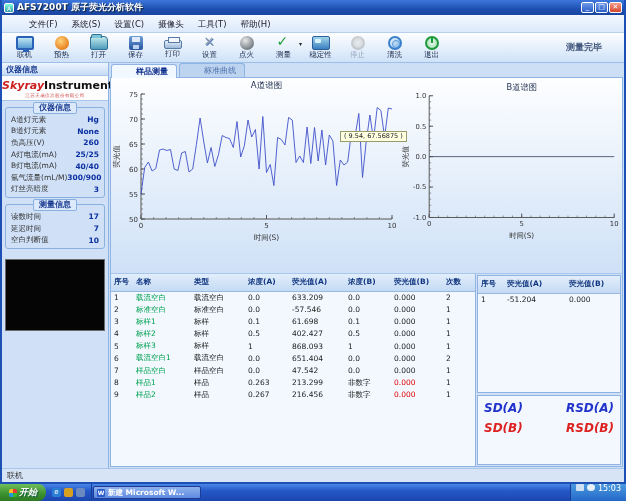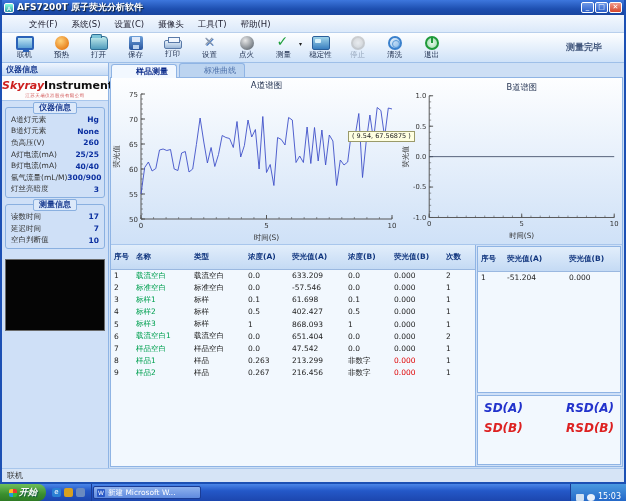--- a/index.html
+++ b/index.html
@@ -63,52 +63,52 @@
   .field-value{color:#0b2fa0;font-weight:bold;font-size:7.5px;white-space:nowrap;}
   .camera-view{height:72px;margin:8px 3px 0 3px;background:#050505;border:1px solid #6a6a6a;flex:0 0 auto;}
   
   .main{flex:1;display:flex;flex-direction:column;min-width:0;position:relative;}
   .tabrow{height:14px;display:flex;align-items:flex-end;padding-left:2px;background:#cddff5;flex:0 0 auto;}
   .tab{font-size:8px;padding:1px 8px 1px 24px;border:1px solid #8fb4e4;border-bottom:none;border-radius:3px 3px 0 0;margin-right:2px;line-height:11px;white-space:nowrap;}
   .tab.active{background:#f2f8ff;color:#0a2a8a;font-weight:bold;position:relative;top:1px;}
   .tab.inactive{background:#bcd4f0;color:#4a6ea8;}
   .tabpage{flex:1;border:1px solid #8fb4e4;margin:0 1px 1px 1px;background:#e4eefb;display:flex;flex-direction:column;min-height:0;}
   
-  .charts-row{height:167px;flex:0 0 auto;display:flex;position:relative;background:linear-gradient(#fdfeff,#cfe1f7);border-bottom:1px solid #a8c6ec;}
+  .charts-row{height:196px;flex:0 0 auto;display:flex;position:relative;background:linear-gradient(#fdfeff,#cfe1f7);border-bottom:1px solid #a8c6ec;}
   .chartA{width:289px;flex:0 0 auto;}
   .chartB{flex:1;}
   svg text{font-family:"DejaVu Sans","Liberation Sans",sans-serif;}
-  .tooltip{position:absolute;left:237px;top:53px;background:#ffffe1;border:1px solid #9a9a6a;font-size:6.5px;color:#222;padding:0 3px;line-height:9px;white-space:nowrap;z-index:5;}
+  .tooltip{position:absolute;left:229px;top:53px;background:#ffffe1;border:1px solid #9a9a6a;font-size:6.5px;color:#222;padding:0 3px;line-height:9px;white-space:nowrap;z-index:5;}
   
   .bottom-row{flex:1;display:flex;min-height:0;}
   .sample-table-wrap{flex:1;border-right:1px solid #8fb4e4;background:#f2f8fe;overflow:hidden;display:flex;flex-direction:column;}
   table{border-collapse:collapse;width:100%;table-layout:fixed;}
-  th{background:linear-gradient(#e2eefb,#c4daf4);color:#10357e;font-size:7.5px;font-weight:bold;text-align:left;padding:1px 3px;border-bottom:1px solid #9ab8e0;white-space:nowrap;height:24px;}
+  th{background:linear-gradient(#e2eefb,#c4daf4);color:#10357e;font-size:7.5px;font-weight:bold;text-align:left;padding:1px 3px;border-bottom:1px solid #9ab8e0;white-space:nowrap;height:17px;}
   td{font-size:7.5px;color:#222;padding:1px 3px;white-space:nowrap;height:12.2px;overflow:hidden;}
   .name-green{color:#00a050;}
   .val-red{color:#e00000;}
   .right-panel{width:146px;flex:0 0 auto;display:flex;flex-direction:column;background:#cfe0f7;}
   .result-table-wrap{flex:1;margin:1px;border:1px solid #8fb4e4;background:#f2f8fe;overflow:hidden;}
   .sd-box{height:70px;margin:1px;border:1px solid #8fb4e4;background:#f2f8fe;padding:5px 6px;flex:0 0 auto;}
   .sd-row{display:flex;justify-content:space-between;margin-bottom:6px;}
   .sd-label{font-size:12px;font-weight:bold;font-style:italic;}
   .sd-blue{color:#2233cc;}
   .sd-red{color:#dd2222;}
   
   .statusbar{height:14px;background:#d6e4f6;border-top:1px solid #a8c6ec;font-size:8px;color:#333;padding-left:5px;line-height:13px;flex:0 0 auto;}
   
   .taskbar{position:absolute;left:0;bottom:0;width:626px;height:17px;background:linear-gradient(#4a86e8,#2458c8 40%,#1c46ae);display:flex;align-items:stretch;z-index:10;}
   .start-btn{width:46px;background:linear-gradient(#6fbf5a,#3a8f2e 60%,#2e7a24);border-radius:0 8px 8px 0;color:#fff;font-weight:bold;font-style:italic;font-size:9px;display:flex;align-items:center;justify-content:center;gap:2px;flex:0 0 auto;text-shadow:1px 1px 1px #154;}
   .start-flag{width:8px;height:8px;background:conic-gradient(#e33 0 25%,#3b3 0 50%,#29d 0 75%,#fb2 0);border-radius:2px;}
   .quick-launch{display:flex;align-items:center;gap:3px;padding:0 6px;border-right:1px solid #1a3c96;flex:0 0 auto;}
   .ql-icon{width:9px;height:9px;border-radius:2px;font-size:7px;line-height:9px;text-align:center;color:#fff;}
   .task-btn{width:108px;margin:2px 1px;background:linear-gradient(#4a7fe0,#2a5ecc);border:1px solid #1a3c96;border-radius:2px;color:#fff;font-size:7.5px;display:flex;align-items:center;padding:0 3px;gap:3px;overflow:hidden;white-space:nowrap;flex:0 0 auto;}
-  .task-btn.active{background:linear-gradient(#8fb2ee,#5f8ade);}
+  .task-btn.active{background:linear-gradient(#8fb2ee,#5f8ade);font-weight:bold;}
   .task-ico{width:8px;height:8px;border-radius:1px;flex:0 0 auto;font-size:6px;line-height:8px;text-align:center;color:#fff;}
-  .tray{margin-left:auto;background:linear-gradient(#4a9ae0,#2468c8);border-left:1px solid #1a3c96;display:flex;align-items:flex-end;gap:3px;padding:0 5px;flex:0 0 auto;}
+  .tray{margin-left:auto;background:linear-gradient(#4a9ae0,#2468c8);border-left:1px solid #1a3c96;display:flex;align-items:flex-start;gap:3px;padding:0 5px;flex:0 0 auto;}
   .tray-ico{width:8px;height:7px;background:#cfe0f2;border-radius:1px;}
   .tray-time{color:#fff;font-size:8px;}
 </style>
 </head>
 <body>
 
 <div class="window">
   <div class="titlebar">
     <div class="app-icon">A</div>
     <div class="title-text">AFS7200T 原子荧光分析软件</div>

